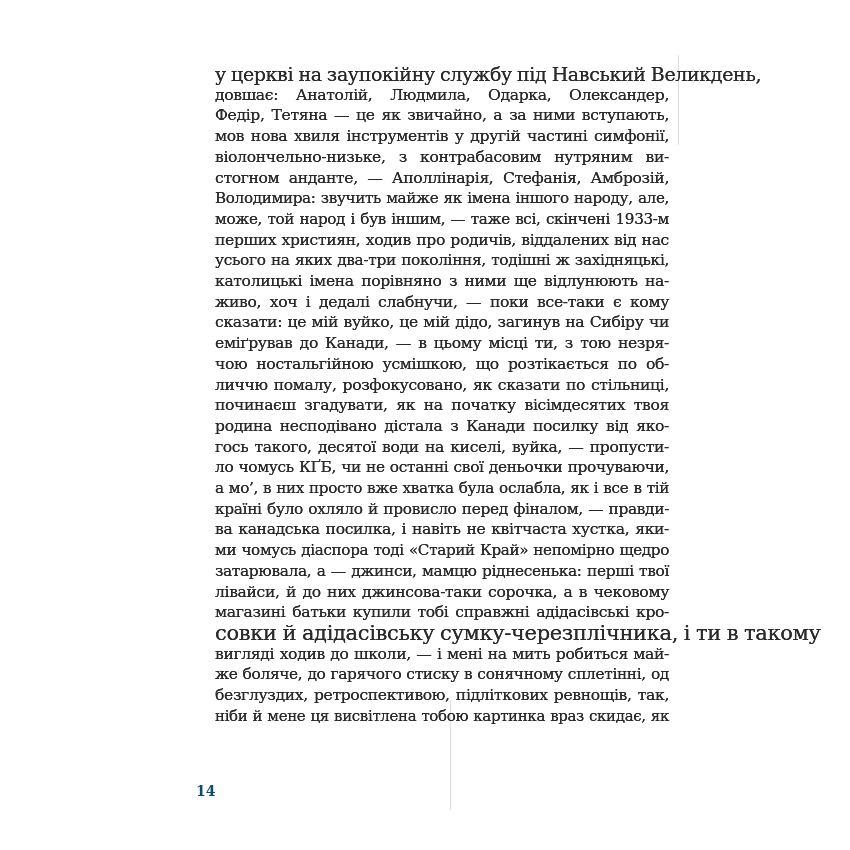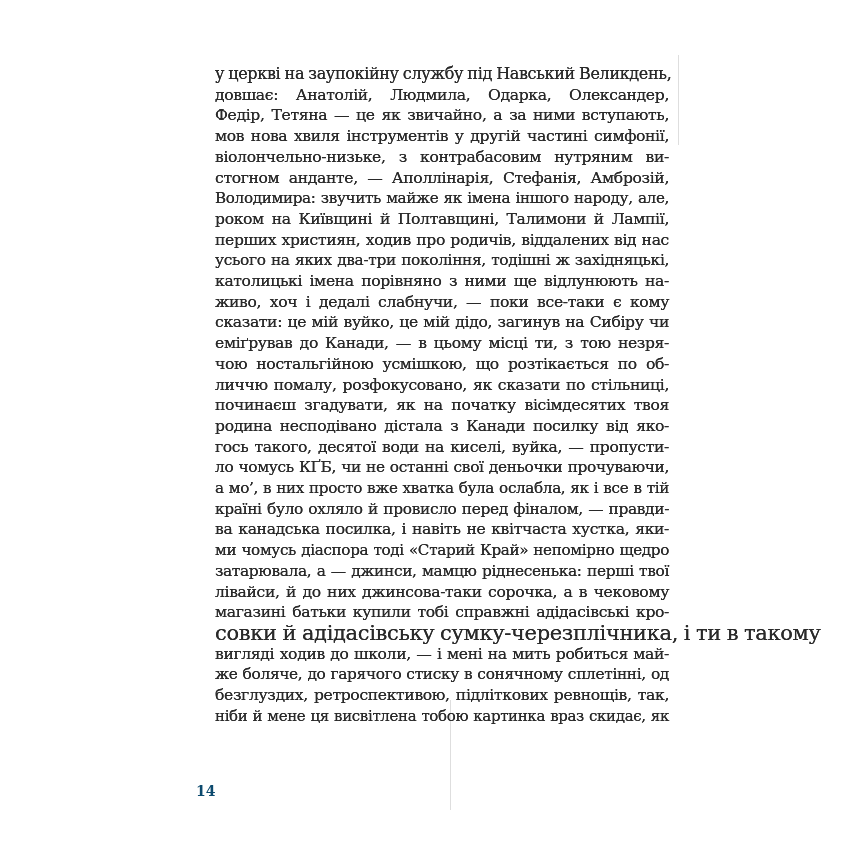--- a/index.html
+++ b/index.html
@@ -58,28 +58,28 @@
     }
   </style>
 </head>
 <body>
 
 <div class="page">
   <div class="crease" style="left:678px; top:55px; height:90px;"></div>
   <div class="crease" style="left:450px; top:700px; height:110px;"></div>
 
   <div class="text-block" id="text-block">
-      <span class="line" style="height: 20.7059px; line-height: 20.7059px; display: block; font-size: 16px;">у церкві на заупокійну службу під Навський Великдень,</span>
+      <span class="line" style="height: 20.7059px; line-height: 20.7059px; display: block; font-size: 19px;">у церкві на заупокійну службу під Навський Великдень,</span>
       <span class="line" style="height: 20.7059px; line-height: 20.7059px; display: block; font-size: 15.6px;">довшає: Анатолій, Людмила, Одарка, Олександер,</span>
       <span class="line" style="height: 20.7059px; line-height: 20.7059px; display: block; font-size: 15.6px;">Федір, Тетяна — це як звичайно, а за ними вступають,</span>
       <span class="line" style="height: 20.7059px; line-height: 20.7059px; display: block; font-size: 15.6px;">мов нова хвиля інструментів у другій частині симфонії,</span>
       <span class="line" style="height: 20.7059px; line-height: 20.7059px; display: block; font-size: 15.6px;">віолончельно-низьке, з контрабасовим нутряним ви-</span>
       <span class="line" style="height: 20.7059px; line-height: 20.7059px; display: block; font-size: 15.6px;">стогном анданте, — Аполлінарія, Стефанія, Амброзій,</span>
       <span class="line" style="height: 20.7059px; line-height: 20.7059px; display: block; font-size: 15.2px;">Володимира: звучить майже як імена іншого народу, але,</span>
-      <span class="line" style="height: 20.7059px; line-height: 20.7059px; display: block; font-size: 15.6px;">роком на Київщині й Полтавщині, Талимони й Лампії,</span>
+      <span class="line" style="height: 20.7059px; line-height: 20.7059px; display: block; font-size: 15.2px;">може, той народ і був іншим, — таже всі, скінчені 1933-м</span>
       <span class="line" style="height: 20.7059px; line-height: 20.7059px; display: block; font-size: 15.6px;">перших християн, ходив про родичів, віддалених від нас</span>
       <span class="line" style="height: 20.7059px; line-height: 20.7059px; display: block; font-size: 15.4px;">усього на яких два-три покоління, тодішні ж західняцькі,</span>
       <span class="line" style="height: 20.7059px; line-height: 20.7059px; display: block; font-size: 15.6px;">католицькі імена порівняно з ними ще відлунюють на-</span>
       <span class="line" style="height: 20.7059px; line-height: 20.7059px; display: block; font-size: 15.6px;">живо, хоч і дедалі слабнучи, — поки все-таки є кому</span>
       <span class="line" style="height: 20.7059px; line-height: 20.7059px; display: block; font-size: 15.6px;">сказати: це мій вуйко, це мій дідо, загинув на Сибіру чи</span>
       <span class="line" style="height: 20.7059px; line-height: 20.7059px; display: block; font-size: 15.6px;">еміґрував до Канади, — в цьому місці ти, з тою незря-</span>
       <span class="line" style="height: 20.7059px; line-height: 20.7059px; display: block; font-size: 15.6px;">чою ностальгійною усмішкою, що розтікається по об-</span>
       <span class="line" style="height: 20.7059px; line-height: 20.7059px; display: block; font-size: 15.6px;">личчю помалу, розфокусовано, як сказати по стільниці,</span>
       <span class="line" style="height: 20.7059px; line-height: 20.7059px; display: block; font-size: 15.6px;">починаєш згадувати, як на початку вісімдесятих твоя</span>
       <span class="line" style="height: 20.7059px; line-height: 20.7059px; display: block; font-size: 15.6px;">родина несподівано дістала з Канади посилку від яко-</span>

